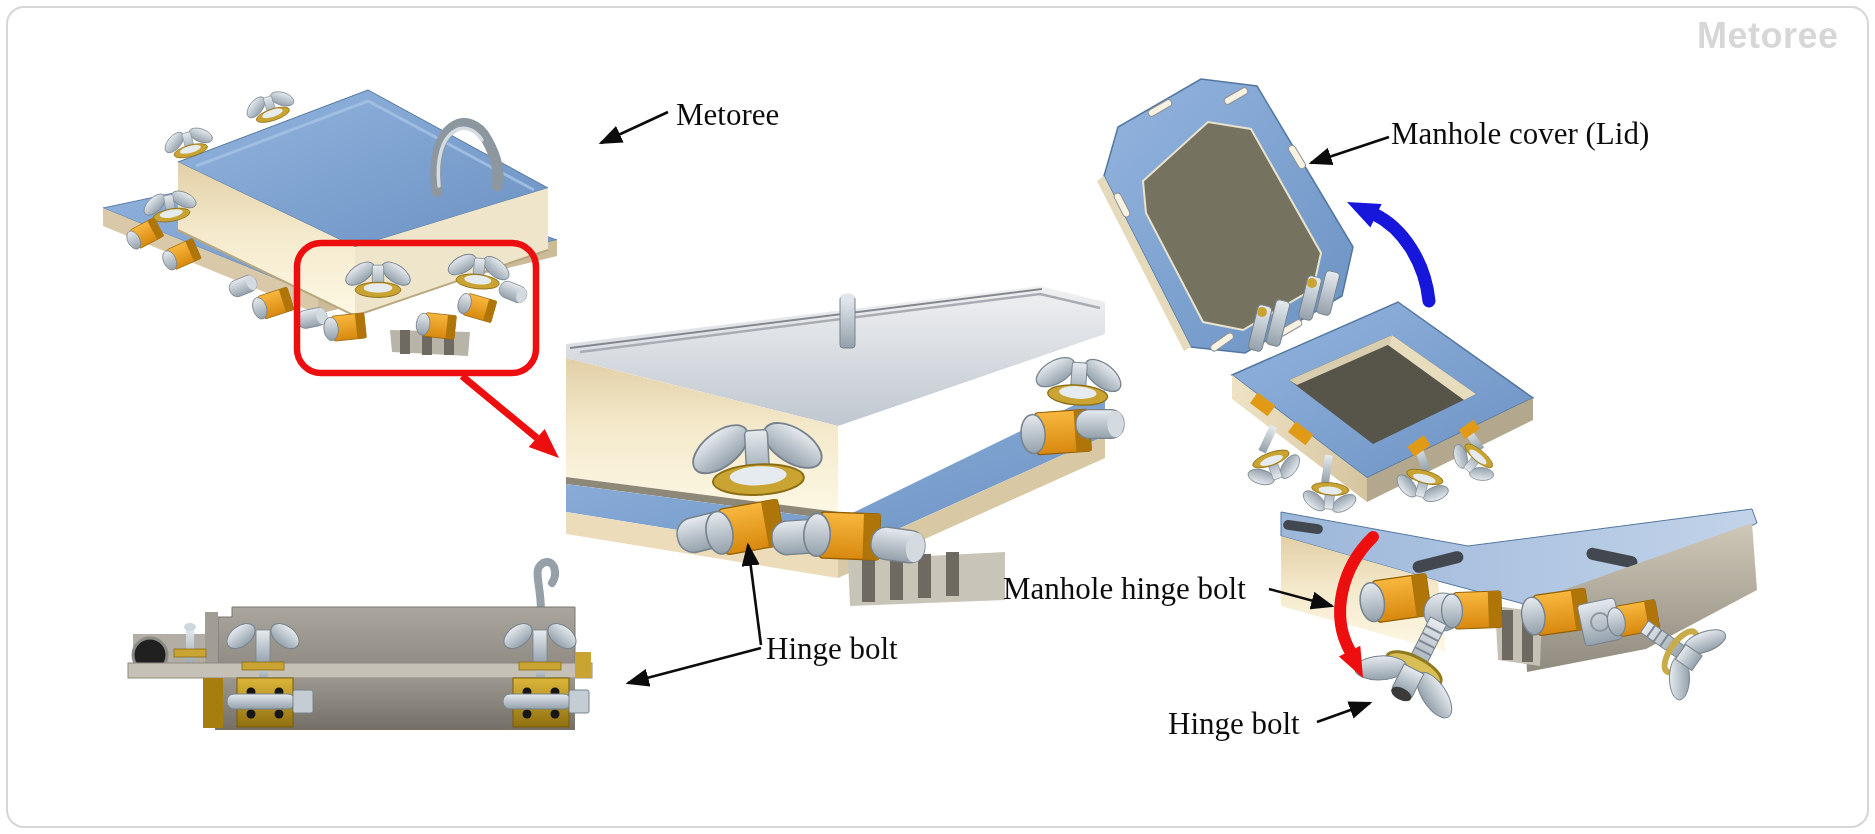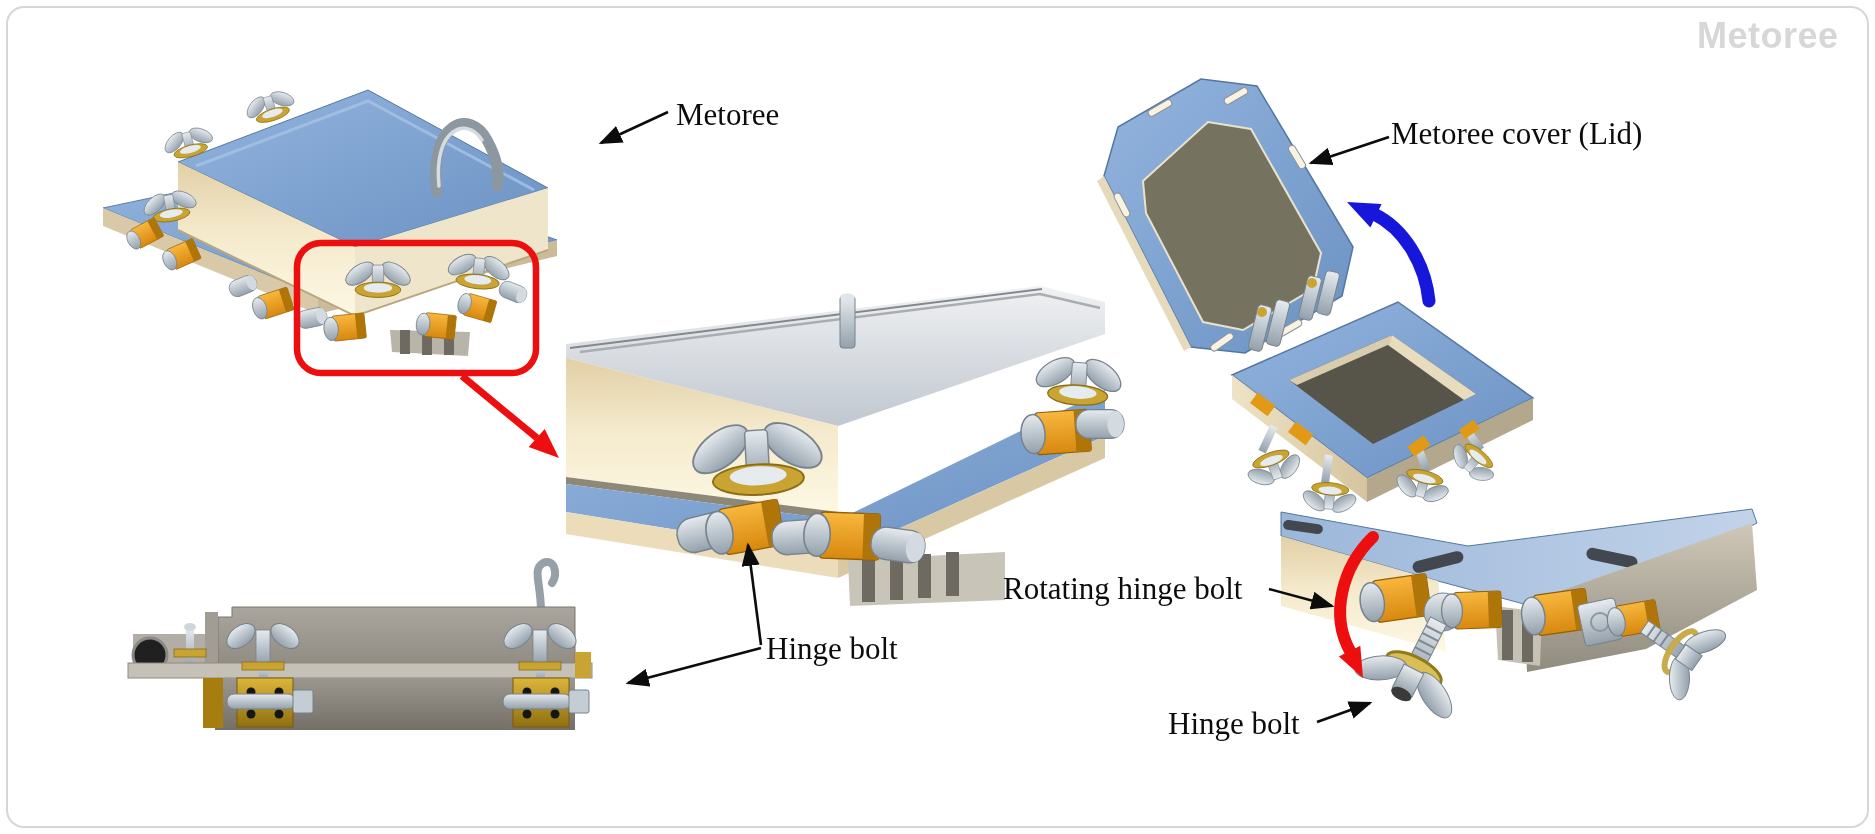--- a/index.html
+++ b/index.html
@@ -291,19 +291,19 @@
       <line x1="668" y1="112" x2="601" y2="143" class="lbl-arrow" marker-end="url(#mArrow)"></line>
       <line x1="1389" y1="137" x2="1311" y2="163" class="lbl-arrow" marker-end="url(#mArrow)"></line>
       <line x1="761" y1="645" x2="748" y2="545" class="lbl-arrow" marker-end="url(#mArrow)"></line>
       <line x1="761" y1="648" x2="628" y2="683" class="lbl-arrow" marker-end="url(#mArrow)"></line>
       <line x1="1269" y1="589" x2="1332" y2="606" class="lbl-arrow" marker-end="url(#mArrow)"></line>
       <line x1="1317" y1="722" x2="1370" y2="703" class="lbl-arrow" marker-end="url(#mArrow)"></line>
     </g>
   </svg>
 
   <div class="label" style="left:676px;top:99px">Metoree</div>
-  <div class="label" style="left:1391px;top:118px">Metoree cover (Lid)</div>
+  <div class="label" style="left:1391px;top:118px">Manhole cover (Lid)</div>
   <div class="label" style="left:766px;top:633px">Hinge bolt</div>
-  <div class="label" style="left:1003px;top:573px">Rotating hinge bolt</div>
+  <div class="label" style="left:1003px;top:573px">Manhole hinge bolt</div>
   <div class="label" style="left:1168px;top:708px">Hinge bolt</div>
 
   <div class="watermark">Metoree</div>
 </div>
 
 </body></html>

